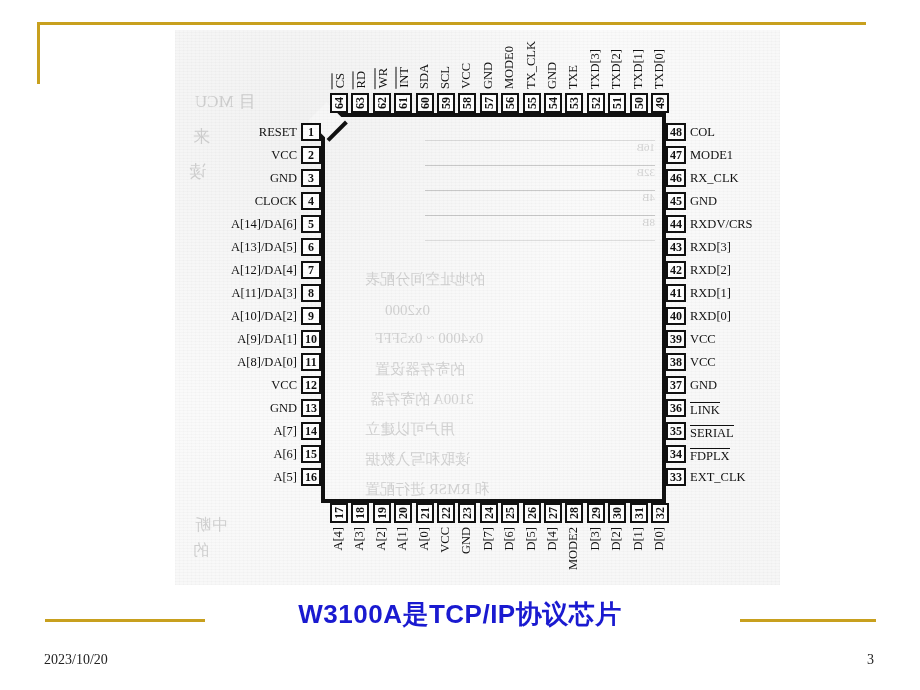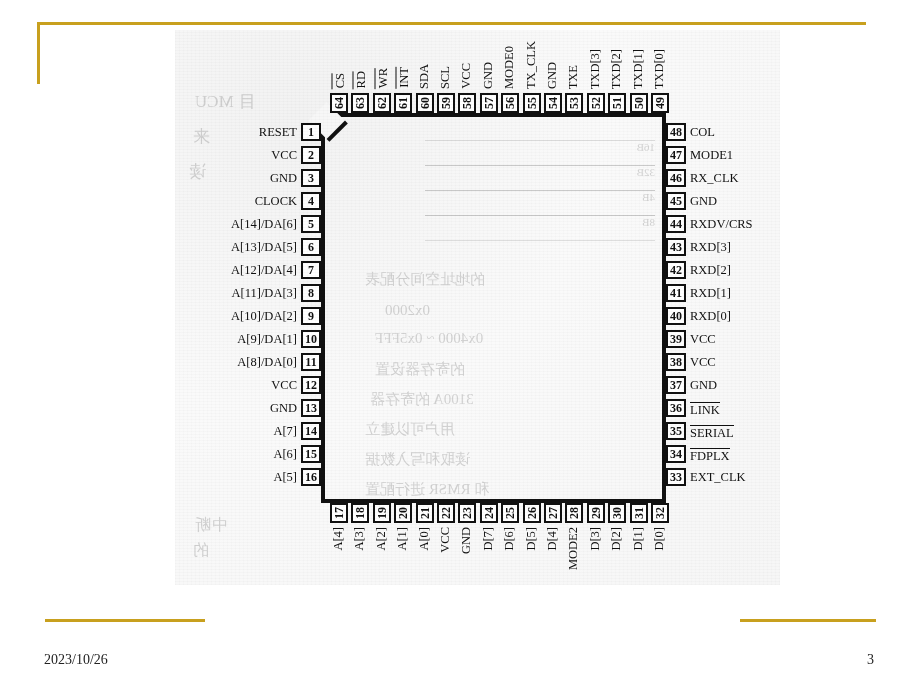--- a/index.html
+++ b/index.html
@@ -351,17 +351,18 @@
             <span>32</span>
           </div>
           <div class="pinlabel lbl-vert" style="left: 478px; top: 497px;">D[0]</div>
         </div>
     </div>
   </div>
 
   <div class="gold-cap-l"></div>
   <div class="gold-cap-r"></div>
 
-
-  <div class="foot-date">2023/10/26</div>
+  <div class="caption">W3100A是TCP/IP协议芯片</div>
+
+  <div class="foot-date">2023/10/20</div>
   <div class="foot-page">3</div>
 
 </div>
 
 </body></html>

